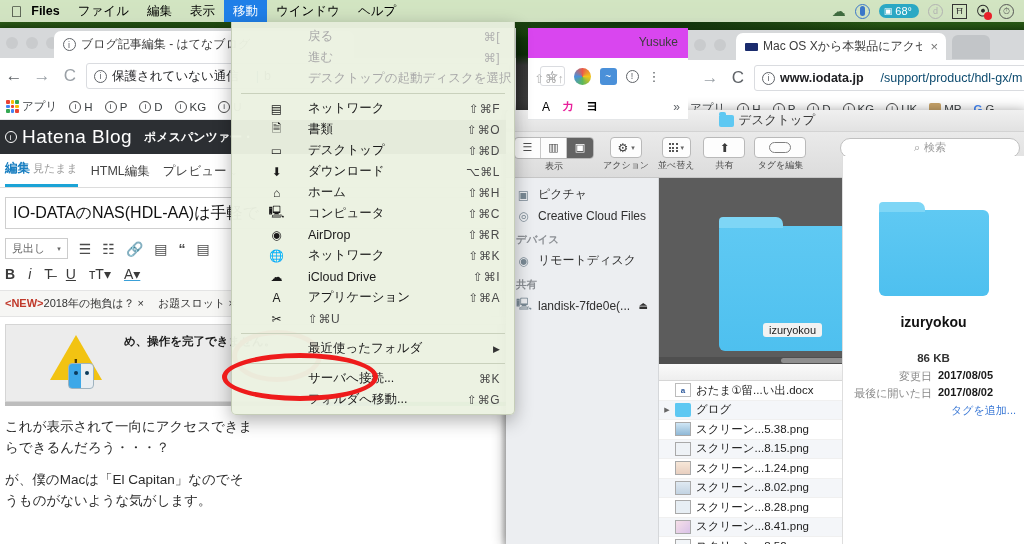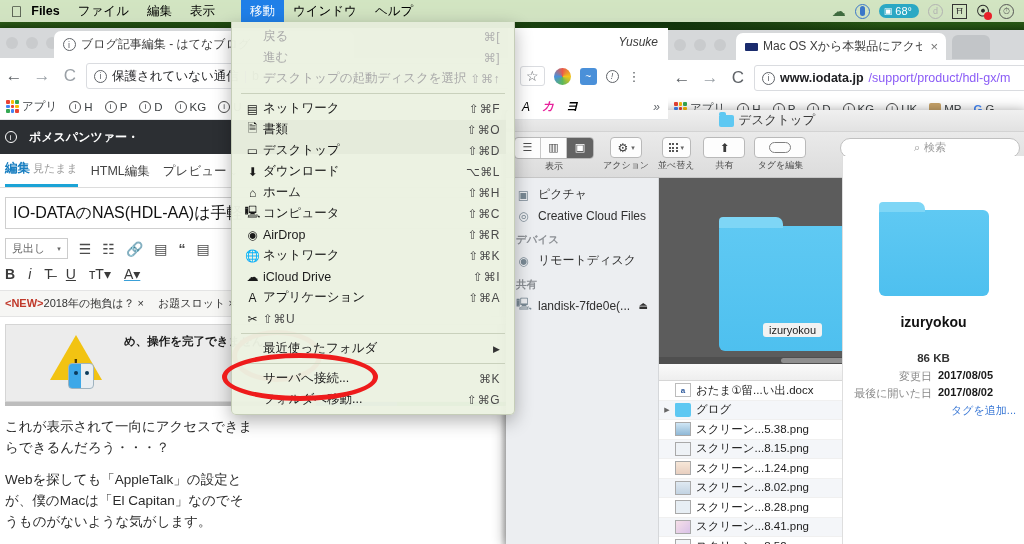--- a/index.html
+++ b/index.html
@@ -27,21 +27,21 @@
   .menubar {
     position: absolute; left: 0; top: 0; width: 1024px; height: 22px;
     background: rgba(221,236,205,0.93);
     display: flex; align-items: center;
     font-size: 12.5px; color: #000;
     z-index: 60;
   }
   .menubar .apple { margin-left: 11px; font-size: 15px; line-height: 1; }
   .mb-item { padding: 0 9px; height: 22px; display: flex; align-items: center; white-space: nowrap; }
   .mb-item.bold { font-weight: bold; }
-  .mb-item.active { background: #1f7fe8; color: #fff; margin-left: 17px; }
+  .mb-item.active { background: #1f7fe8; color: #fff; }
   .mb-right { margin-left: auto; display: flex; align-items: center; gap: 9px; padding-right: 10px; }
   .mb-icon { display: flex; align-items: center; justify-content: center; }
   .wx-pill {
     background: #2aa8c4; color: #fff; border-radius: 9px; font-size: 11px;
     padding: 1px 7px 1px 5px; display: flex; align-items: center; gap: 3px; font-weight: 500;
   }
   .wx-pill .bag { font-size: 9px; }
   .circ { width: 15px; height: 15px; border-radius: 50%; border: 1.5px solid #3b77c9; display: inline-block; position: relative; }
   .circ.grey { border-color: #b2b2b2; }
   .circ.dark { border-color: #555; }
@@ -62,21 +62,21 @@
   .tab-x { font-size: 13px; color: #777; margin-left: 3px; }
   .tab-empty { position: absolute; top: 5px; height: 24px; width: 38px; background: #c2c5c8; border-radius: 6px 6px 0 0; }
   .chrome-nav { background: #fff; height: 36px; display: flex; align-items: center; padding: 0 6px; gap: 4px; }
   .nav-btn { font-size: 17px; color: #9aa0a6; width: 24px; text-align: center; }
   .nav-btn.on { color: #5f6368; }
   .omni {
     flex: 1; height: 26px; border: 1px solid #dadce0; border-radius: 3px;
     display: flex; align-items: center; padding: 0 7px; font-size: 12.5px; gap: 5px;
     color: #202124; overflow: hidden; white-space: nowrap;
   }
-  .omni .dim { color: #8b5cf6; }
+  .omni .dim { color: #0c4a6e; margin-left: 12px; }
   .info-c { width: 13px; height: 13px; border-radius: 50%; border: 1.2px solid #5f6368; font-size: 9px; display: flex; align-items: center; justify-content: center; color: #5f6368; flex: 0 0 13px; }
   .bookmarks { background: #fff; height: 26px; display: flex; align-items: center; gap: 2px; padding: 0 5px; font-size: 11.5px; color: #3c4043; border-bottom: 1px solid #e4e6e8; white-space: nowrap; overflow: hidden; }
   .bm { display: flex; align-items: center; gap: 3px; padding: 2px 5px; }
   .apps-grid { width: 13px; height: 13px; display: grid; grid-template-columns: repeat(3,1fr); grid-gap: 1px; }
   .apps-grid i { display: block; border-radius: 1px; }
   .bm-c { width: 12px; height: 12px; border-radius: 50%; border: 1.2px solid #4a4a4a; display: flex; align-items: center; justify-content: center; font-size: 8px; }
 
   
   #winBlog { left: -4px; top: 28px; width: 520px; height: 520px; }
   .hb-header { background: #2c2f33; height: 34px; display: flex; align-items: center; padding: 0 9px; color: #fff; gap: 12px; }
@@ -168,21 +168,21 @@
 
   
   .gomenu {
     position: absolute; left: 231px; top: 22px; width: 284px;
     background: rgba(235,242,225,0.97);
     border: 1px solid #c5cdb8; border-top: none;
     border-radius: 0 0 5px 5px;
     box-shadow: 0 6px 18px rgba(0,0,0,.3);
     padding: 4px 0; z-index: 70; font-size: 12.5px; color: #1a1a1a;
   }
-  .gm-row { display: flex; align-items: center; height: 21px; padding: 0 14px 0 12px; gap: 2px; }
+  .gm-row { display: flex; align-items: center; height: 21px; padding: 0 14px 0 12px; gap: 23px; margin-left: 24px; }
   .gm-row.dis { color: #aaaaaa; }
   .gm-ico { width: 17px; text-align: center; font-size: 12px; flex: 0 0 17px; }
   .gm-lab { flex: 1; white-space: nowrap; }
   .gm-key { color: #4a4a4a; font-size: 12px; letter-spacing: .5px; }
   .gm-row.dis .gm-key { color: #b0b0b0; }
   .gm-sep { height: 1px; background: #c9d1bc; margin: 4px 9px; }
   .gm-arrow { font-size: 9px; color: #333; }
 
   
   .annot { position: absolute; left: 222px; top: 353px; width: 156px; height: 48px; z-index: 90; pointer-events: none; }
@@ -259,20 +259,21 @@
         </div>
       <div class="bm">
           <span class="bm-c">i</span>
           <span>U</span>
         </div>
     </div>
 
     <div class="hb-header">
       <span class="hb-logo">
         <span class="bm-c" style="border-color:#fff;color:#fff">i</span>
+        <span>Hatena Blog</span>
       </span>
       <span class="hb-blogname">ポメスパンツァー・</span>
     </div>
 
     <div class="hb-tabs">
       <div class="hb-tab sel">
         <span>編集</span><span class="sub">見たまま</span>
       </div>
       <div class="hb-tab"><span>HTML編集</span></div>
       <div class="hb-tab"><span>プレビュー</span> <span style="font-size:9px">⌄</span></div>
@@ -312,28 +313,27 @@
         <div class="warn-ex">!</div>
         <div class="finder-badge"></div>
         <div class="etext">め、操作を完了できません。</div>
       </div>
       <div class="hb-errbar"></div>
       <div class="hb-p">
         <div>これが表示されて一向にアクセスできま</div>
         <div>らできるんだろう・・・？</div>
       </div>
       <div class="hb-p">
-        <div>Webを探しても「AppleTalk」の設定と</div>
         <div>が、僕のMacは「El Capitan」なのでそ</div>
         <div>うものがないような気がします。</div>
       </div>
     </div>
   </div>
 
-  <div style="position:absolute;left:508px;top:28px;width:160px;height:82px;background:#ffffff;z-index:12;border-radius:0;font-style:italic;">
+  <div style="position:absolute;left:528px;top:28px;width:160px;height:82px;background:#d946ef;z-index:12;border-radius:0;">
     <div style="position:absolute;right:10px;top:7px;font-size:12px;color:#3c3c3c;">Yusuke</div>
     <div style="position:absolute;left:0;top:30px;width:160px;height:36px;background:#fff;display:flex;align-items:center;gap:9px;padding-left:12px;">
       <span style="font-size:14px;color:#5f6368;border:1px solid #dadce0;border-radius:3px;padding:1px 5px;">☆</span>
       <span style="width:17px;height:17px;border-radius:50%;background:conic-gradient(#e8594b,#f0c419,#5bb85b,#4a90d9,#e8594b);display:inline-block"></span>
       <span style="width:17px;height:17px;border-radius:3px;background:#4a90d9;color:#fff;font-size:10px;display:flex;align-items:center;justify-content:center">~</span>
       <span class="info-c">!</span>
       <span style="font-size:13px;color:#5f6368;letter-spacing:-1px">⋮</span>
     </div>
     <div style="position:absolute;left:0;top:66px;width:160px;height:26px;background:#fff;border-bottom:1px solid #e4e6e8;display:flex;align-items:center;gap:12px;padding-left:14px;font-size:12px;">
       <span>A</span>

